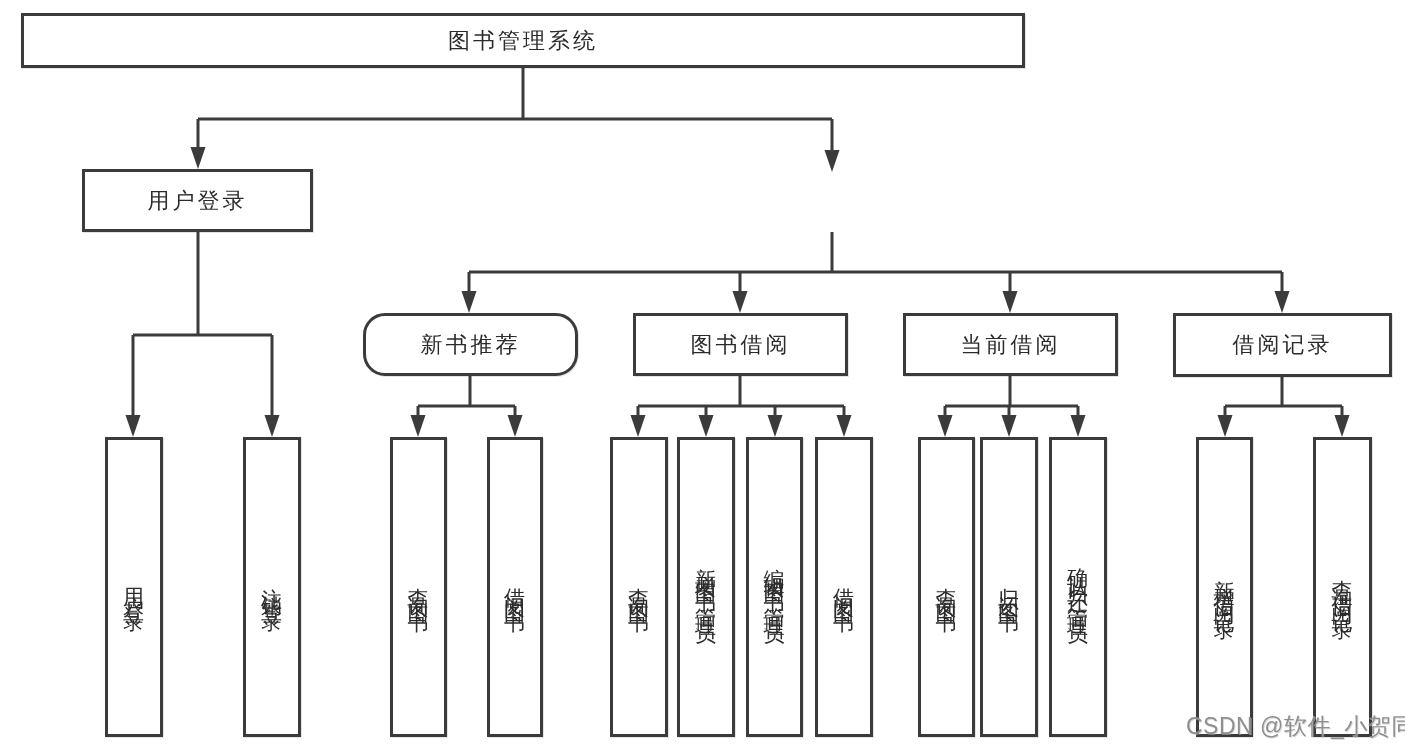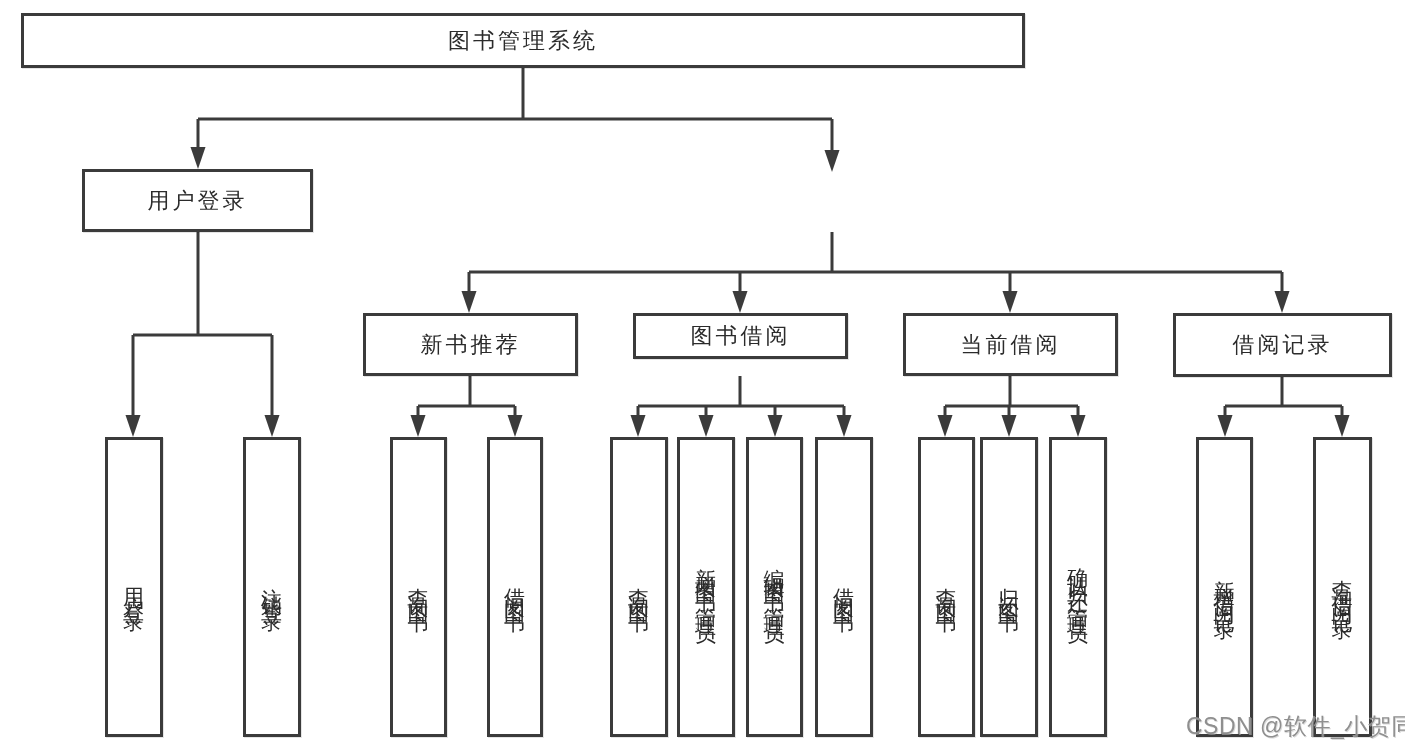--- a/index.html
+++ b/index.html
@@ -57,22 +57,22 @@
     writing-mode: vertical-lr;
     text-orientation: mixed;
     font-size: 21px;
     letter-spacing: 8px;
     line-height: 1;
   }
   
   .n-user-login   { left: 82px;  top: 169px; width: 231px; height: 63px; }
   .n-book-mgmt    { left: 713px; top: 171px; width: 238px; height: 61px; }
   
-  .n-new-book     { left: 363px;  top: 313px; width: 215px; height: 63px; }
-  .n-book-borrow  { left: 633px;  top: 313px; width: 215px; height: 46px; }
+  .n-new-book     { left: 363px;  top: 313px; width: 215px; height: 63px; border-radius: 22px; }
+  .n-book-borrow  { left: 633px;  top: 313px; width: 215px; height: 63px; }
   .n-current-bor  { left: 903px;  top: 313px; width: 215px; height: 63px; }
   .n-borrow-rec   { left: 1173px; top: 313px; width: 219px; height: 64px; }
   
   .lf-login       { left: 105px;  width: 58px; }
   .lf-logout      { left: 243px;  width: 58px; }
   .lf-nb-query    { left: 390px;  width: 57px; }
   .lf-nb-borrow   { left: 487px;  width: 56px; }
   .lf-bb-query    { left: 610px;  width: 58px; }
   .lf-bb-add      { left: 677px;  width: 58px; }
   .lf-bb-edit     { left: 746px;  width: 57px; }

